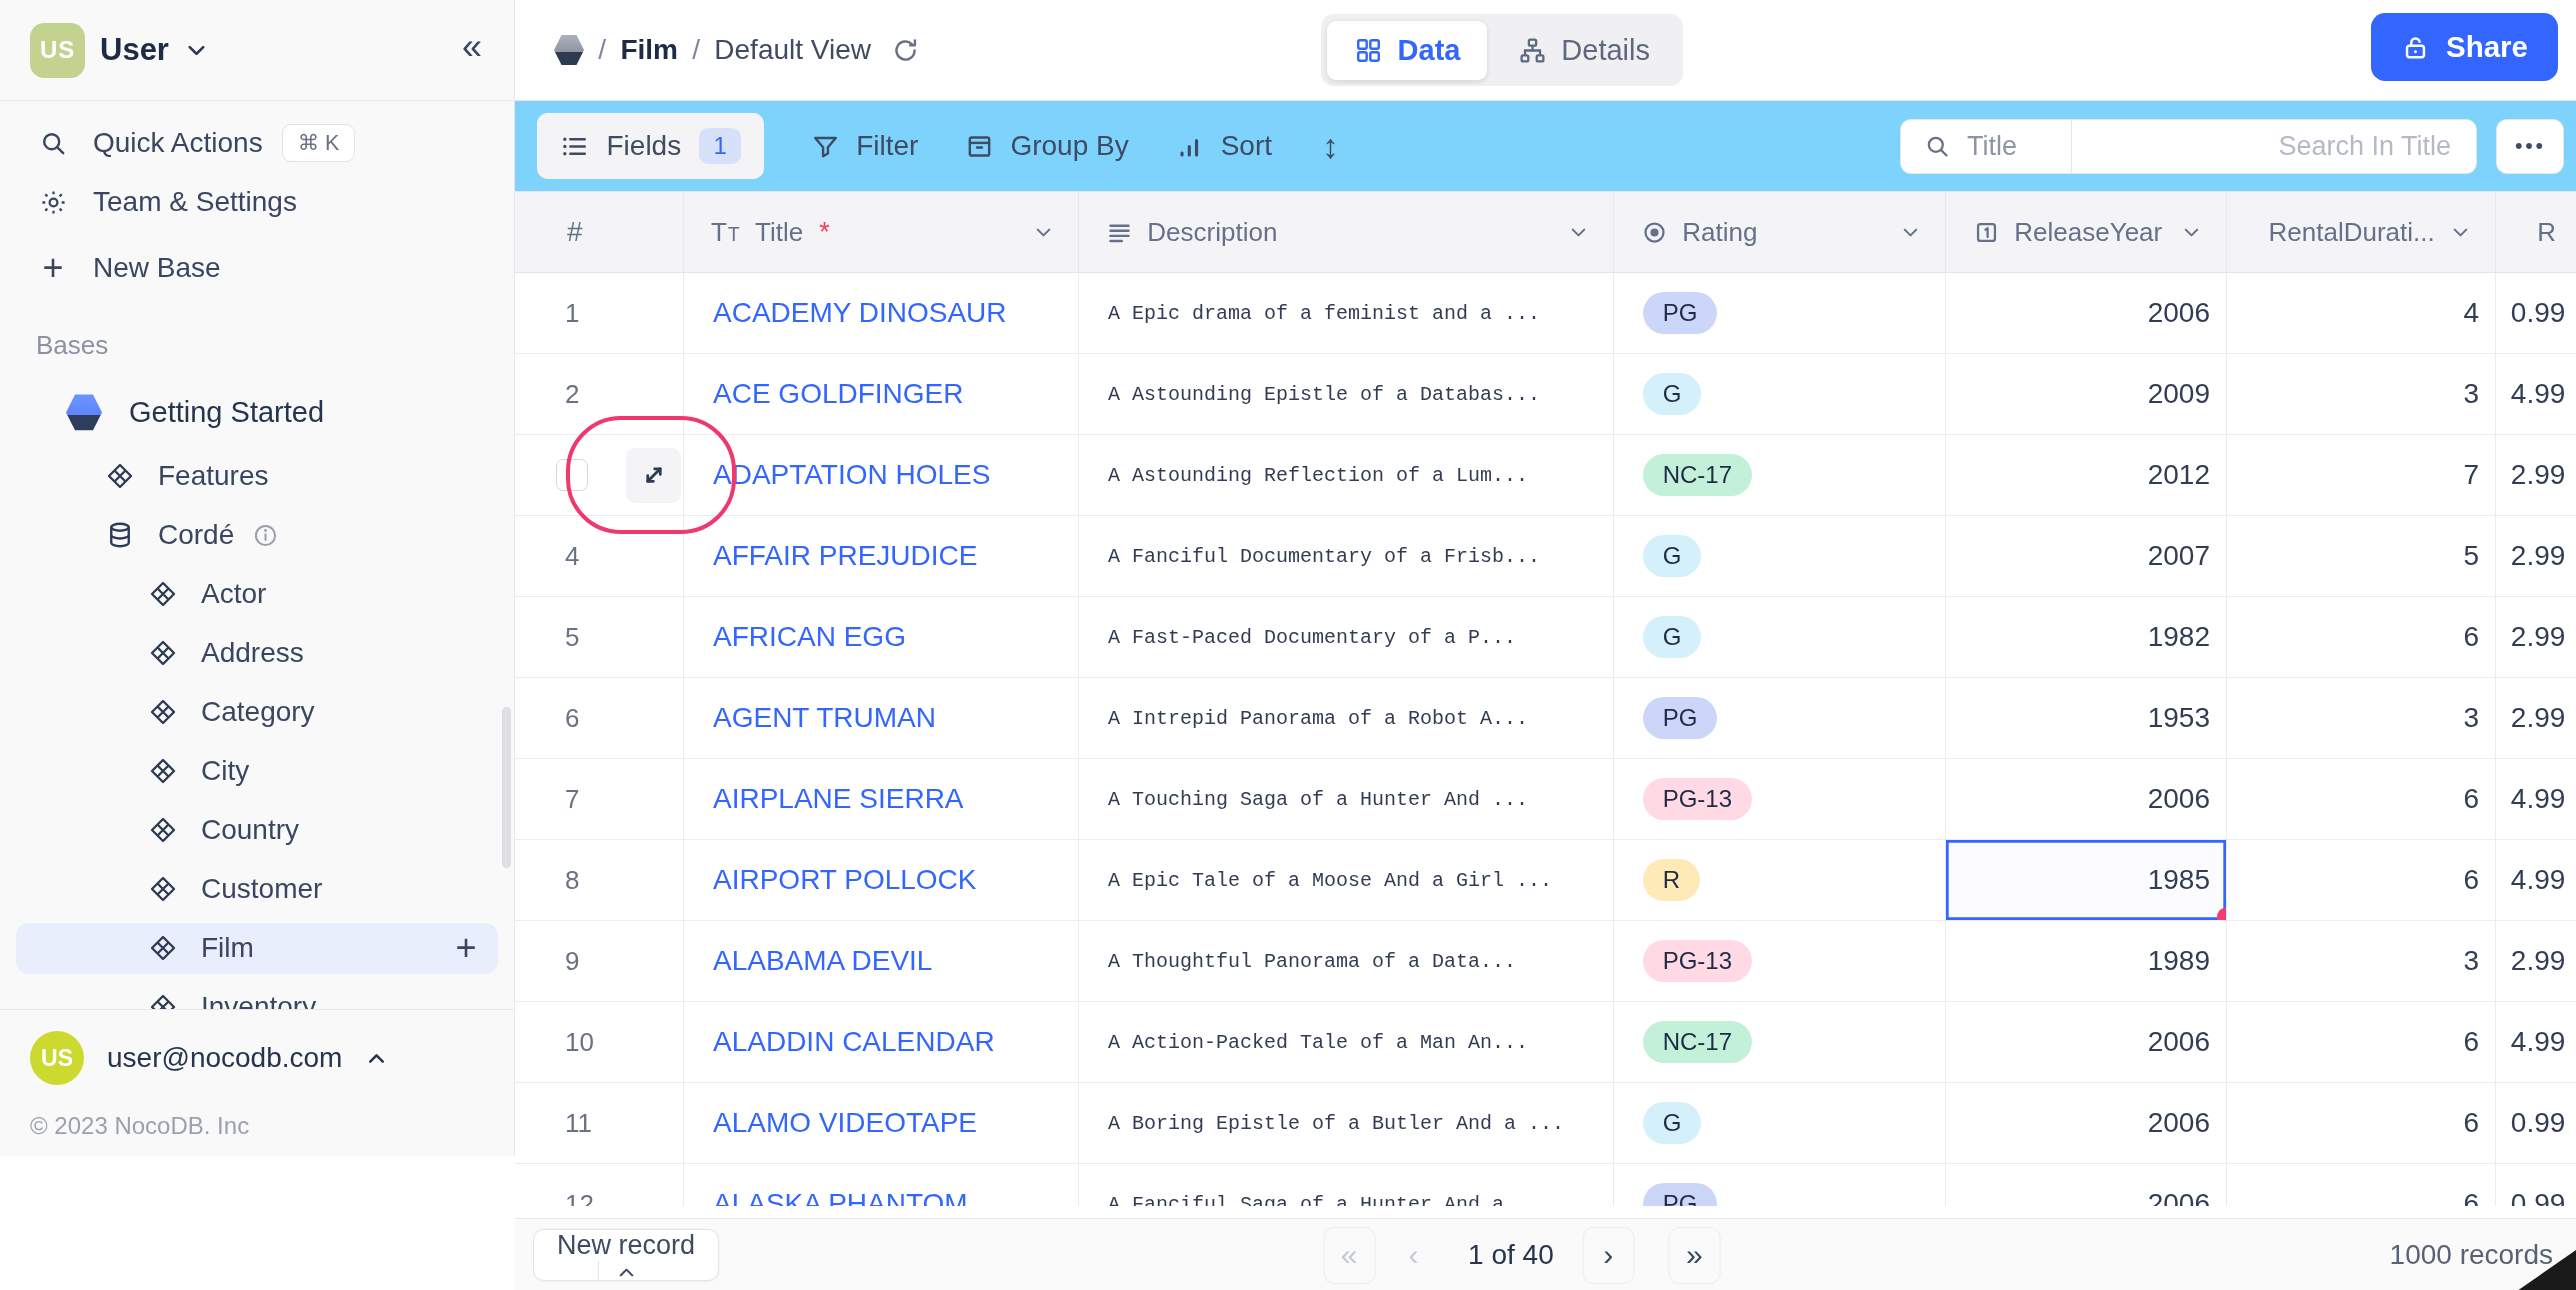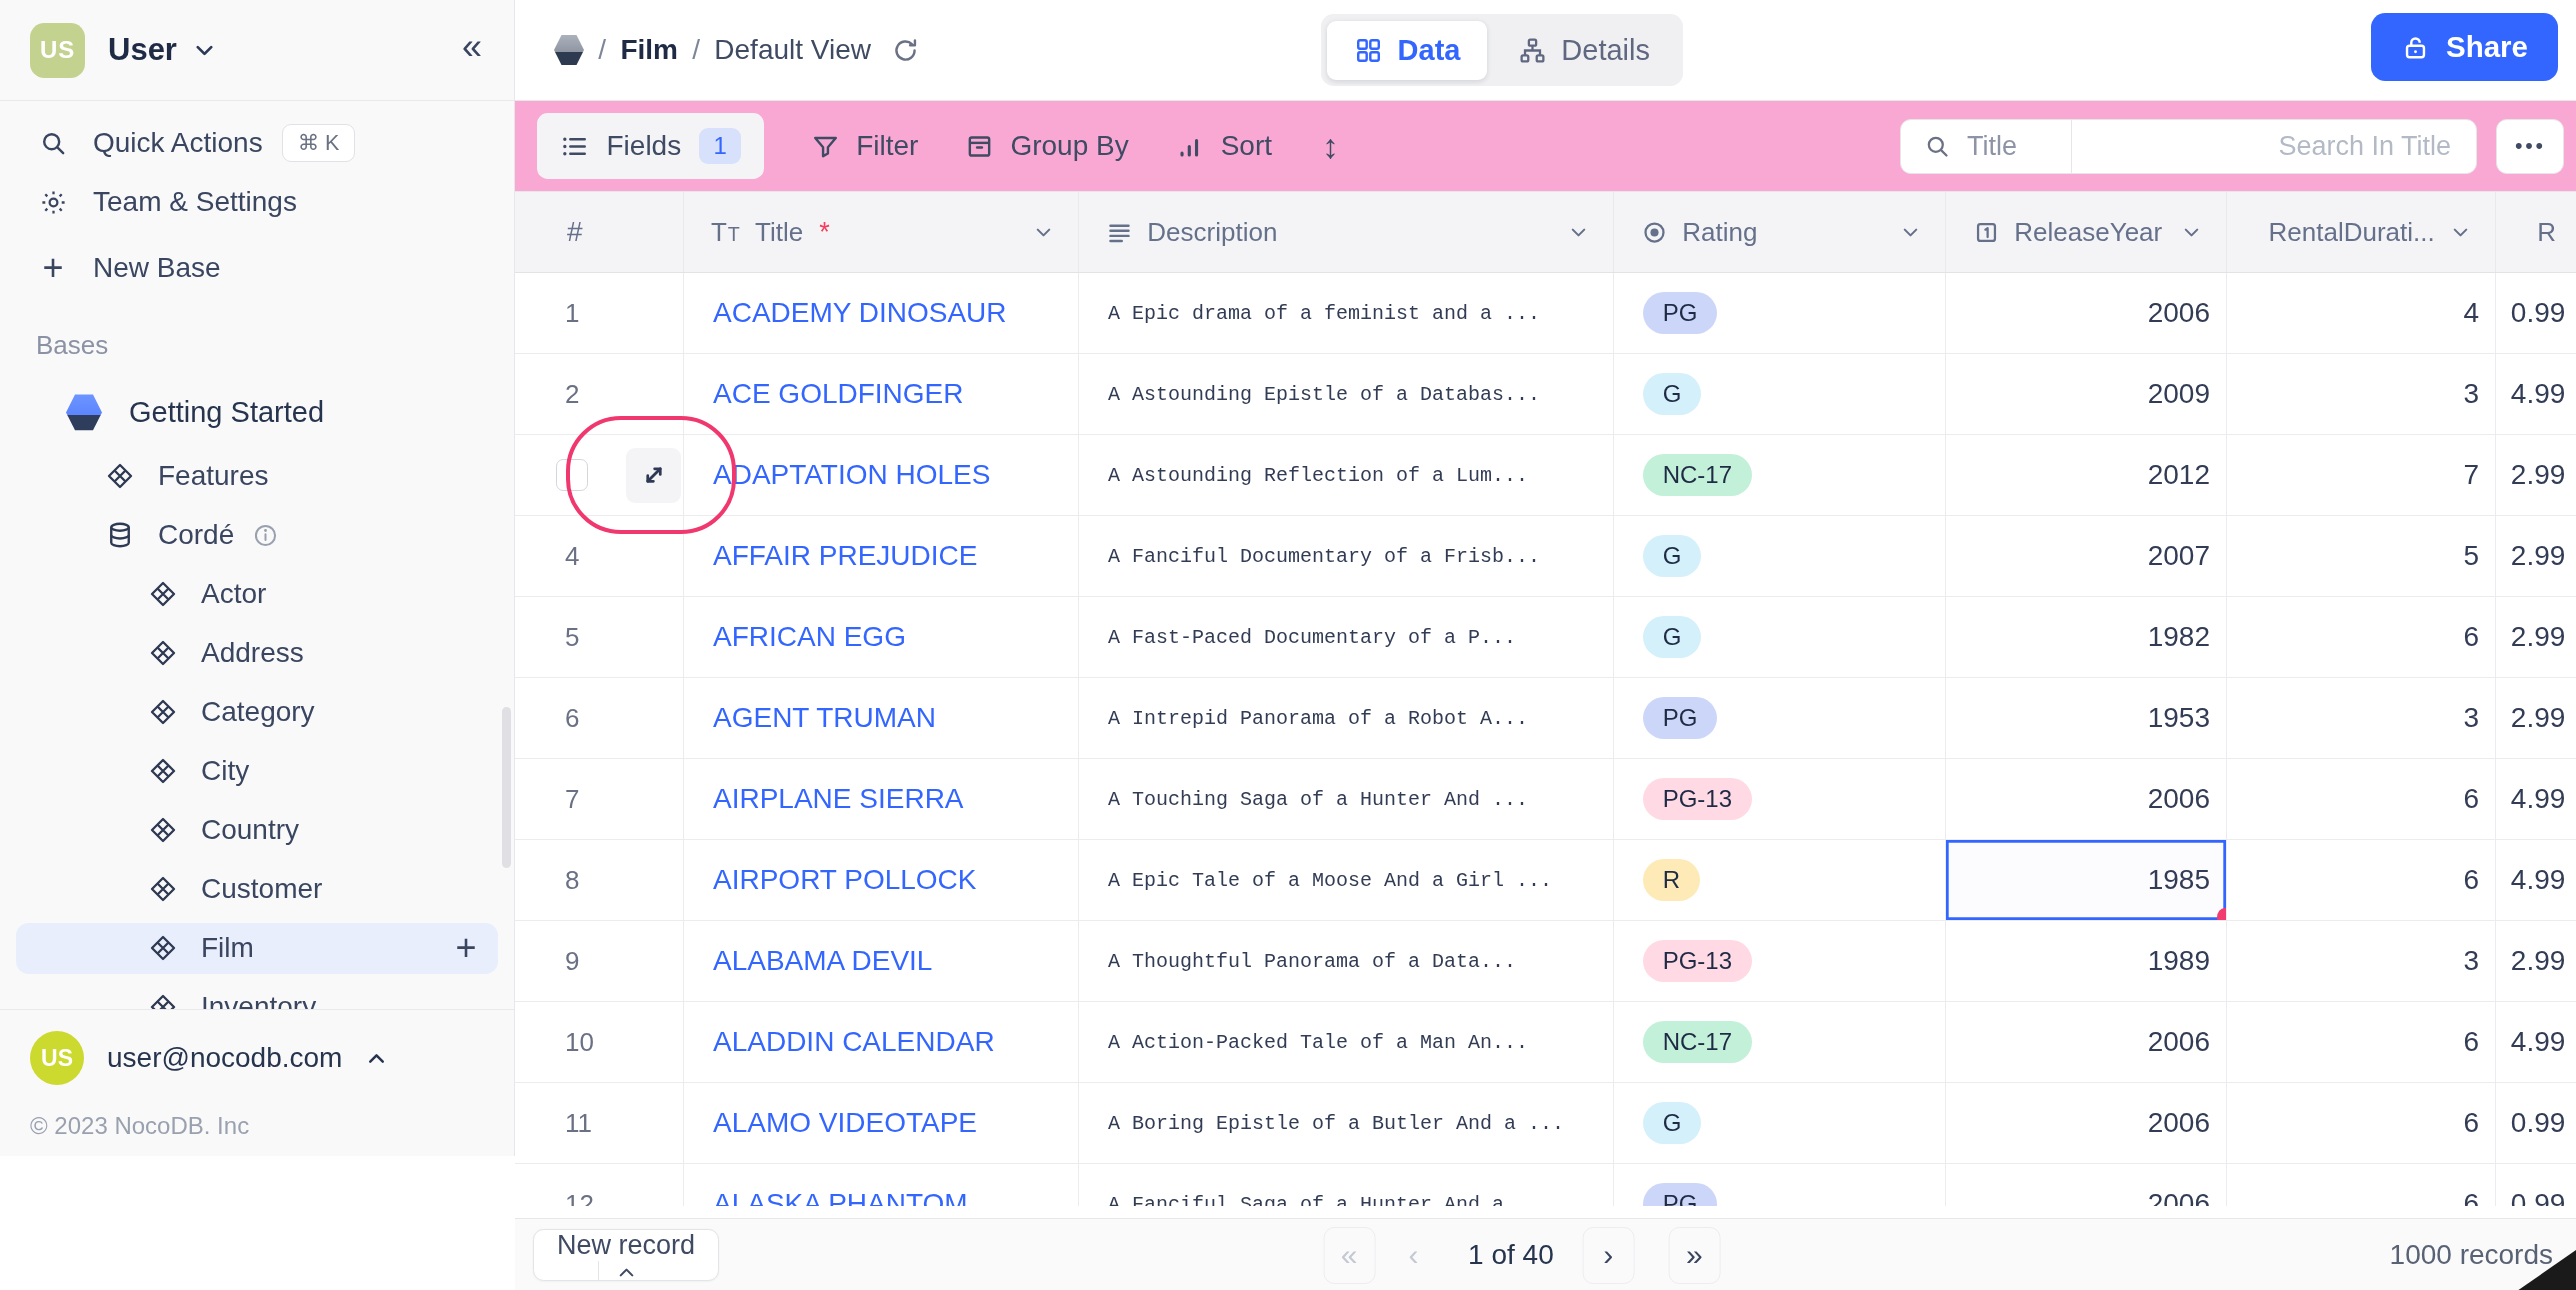--- a/index.html
+++ b/index.html
@@ -4,21 +4,21 @@
 <style>
   * { margin:0; padding:0; box-sizing:border-box; }
   html,body { width:2576px; height:1291px; overflow:hidden; }
   body { font-family:"Liberation Sans", sans-serif; background:#fff; color:#26344e; }
   .app { position:relative; width:2576px; height:1291px; display:flex; }
 
   
   .sidebar { position:relative; width:515px; height:1156px; background:#f9f9fa; border-right:0.9px solid #e7e7e9; flex:0 0 515px; }
   .ws-row { height:101px; display:flex; align-items:center; padding:0 32px 0 30px; border-bottom:0.9px solid #e9e9eb; }
   .ws-avatar { width:55px; height:55px; border-radius:14.3px; background:#c4d290; color:#fff; font-size:24px; font-weight:700; display:flex; align-items:center; justify-content:center; letter-spacing:0.9px; }
-  .ws-name { font-size:31px; font-weight:700; color:#1f2b45; margin-left:23px; }
+  .ws-name { font-size:31px; font-weight:700; color:#1f2b45; margin-left:15px; }
   .ws-chev { margin-left:14.3px; color:#2d3a55; display:flex; }
   .collapse { margin-left:auto; font-size:36px; color:#3a4660; line-height:1; padding-bottom:5.4px; }
   .side-body { padding:16px 0 0 0; }
   .side-item { display:flex; align-items:center; height:52px; padding:0 27px 0 36px; font-size:28px; color:#3a4660; }
   .side-item .s-ic { width:34px; display:flex; justify-content:center; margin-right:23px; color:#3a4660; flex:0 0 34px; }
   .kbd { margin-left:19.7px; border:1.8px solid #e2e2e6; background:#fff; border-radius:9px; font-size:21.5px; color:#6a7184; padding:5.4px 14.3px; }
   .bases-label { font-size:26px; color:#8a92a3; padding:0 0 0 36px; margin-top:36px; }
   .base-row { display:flex; align-items:center; height:52px; padding-left:66px; margin-top:25px; font-size:29px; color:#26344e; }
   .hexagon { width:36px; height:38px; margin-right:27px; clip-path:polygon(25% 3%,75% 3%,100% 50%,75% 97%,25% 97%,0 50%);
              background:linear-gradient(180deg,#6e96ff 0%,#5c85ff 58%,#2e3d5c 58%,#2e3d5c 100%); }
@@ -46,21 +46,21 @@
             background:linear-gradient(180deg,#aeb4be 0%,#8f96a2 55%,#2e3a50 55%,#2e3a50 100%); }
   .bc-sep { color:#7d8698; }
   .bc-table { color:#1f2b45; font-weight:700; }
   .bc-view { color:#3f4a63; }
   .bc-refresh { display:flex; color:#6a7184; margin-left:5.4px; }
   .tabs { position:absolute; left:806px; top:14.3px; height:72px; background:#f0f0f2; border-radius:12.5px; display:flex; align-items:center; padding:6.3px; gap:3.6px; }
   .tab { display:flex; align-items:center; gap:14.3px; font-size:29px; padding:0 27px; height:59px; border-radius:9px; color:#5f6880; }
   .tab.active { background:#fff; color:#3366ff; font-weight:700; box-shadow:0 1.8px 5.4px rgba(40,50,80,.14); }
   .share-btn { position:absolute; right:18px; top:13.4px; height:68px; background:#3366ff; border-radius:14.3px; color:#fff; font-size:29.5px; font-weight:700; display:flex; align-items:center; gap:16px; padding:0 30px; }
 
-  .toolbar { position:absolute; top:101px; left:0; right:0; height:91px; background:#f9a8d4; border-bottom:0.9px solid #e7e7e9; display:flex; align-items:center; }
+  .toolbar { position:absolute; top:101px; left:0; right:0; height:91px; background:#7dd3fc; border-bottom:0.9px solid #e7e7e9; display:flex; align-items:center; }
   .fields-group { display:flex; align-items:center; margin-left:21.5px; background:#f4f4f6; border-radius:10.7px; height:66px; padding:0 23px; gap:18px; font-size:28px; color:#3f4a63; }
   .count-badge { background:#d7e1fc; color:#3366ff; font-size:24px; border-radius:9px; padding:3.6px 14.3px; }
   .tool-item { display:flex; align-items:center; gap:16px; font-size:28px; color:#3f4a63; margin-left:47px; }
   .rowheight { margin-left:50px; font-size:34px; color:#3f4a63; }
   .search-wrap { position:absolute; right:99px; top:18px; width:577px; height:55px; border:1.8px solid #e6e6e9; border-radius:10.7px; display:flex; align-items:center; background:#fff; }
   .search-field { display:flex; align-items:center; gap:16px; padding:0 23px; width:242px; color:#8d94a5; font-size:27px; height:100%; border-right:1.8px solid #e6e6e9; }
   .search-input { border:none; outline:none; flex:1; font-size:27px; padding:0 25px; color:#3f4a63; font-family:"Liberation Sans",sans-serif; background:transparent;text-align:right; }
   .search-input::placeholder { color:#b3bac6; }
   .more-btn { position:absolute; right:11.6px; top:18px; width:68px; height:55px; border:1.8px solid #e6e6e9; border-radius:10.7px; display:flex; align-items:center; justify-content:center; font-size:21.5px; letter-spacing:2.7px; color:#3f4a63; background:#fff; }
 

